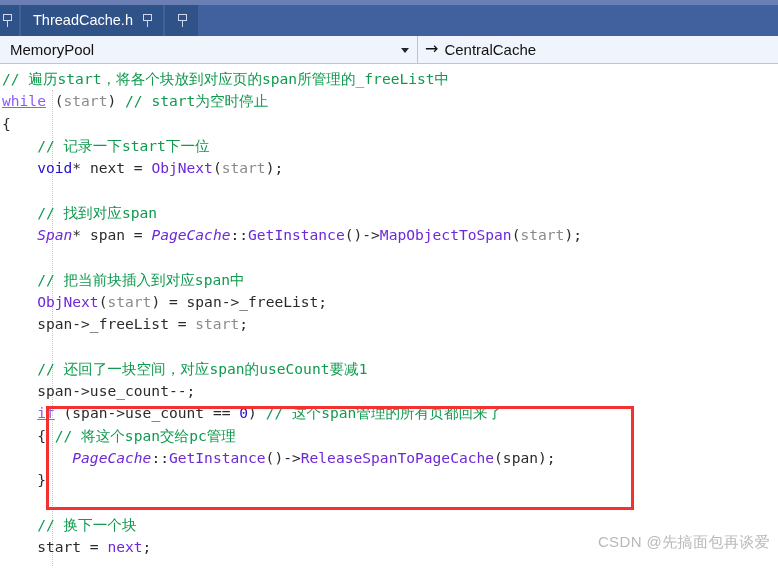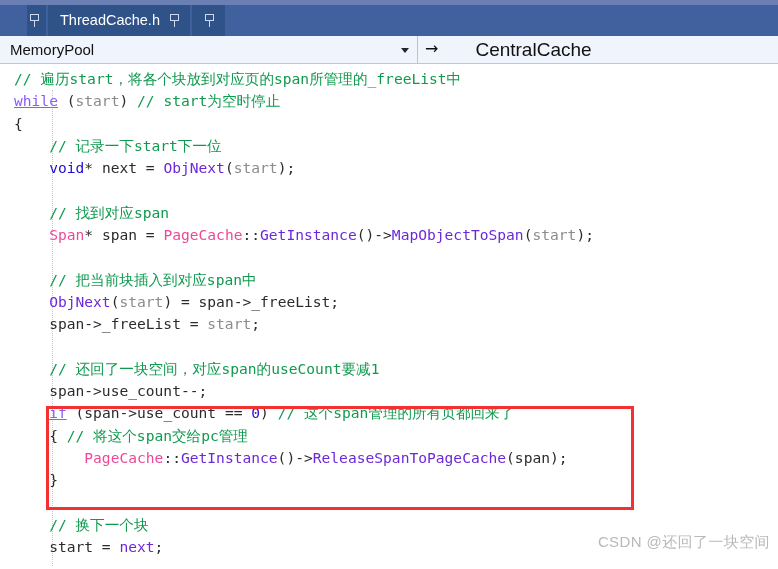--- a/index.html
+++ b/index.html
@@ -152,52 +152,51 @@
     cursor: default;
   }
   .arrow-right-icon {
     font-size: 16px;
     color: #111111;
     line-height: 1;
     font-family: "DejaVu Sans", sans-serif;
     padding-bottom: 1px;
   }
   .nav-member-text {
-    font-size: 19px;
+    font-size: 15px;
     color: #111111;
     line-height: 1;
-    margin-left: 31px;
   }
 
   
   .editor {
     position: relative;
     height: 506px;
     background: #ffffff;
     overflow: hidden;
   }
   .code {
     position: relative;
     padding: 4px 0 0 0;
     font-family: "DejaVu Sans Mono", "Liberation Mono", monospace;
     font-size: 14.6px;
     line-height: 22.3px;
     white-space: pre;
     color: #2b2b2b;
   }
   .line {
     height: 22.3px;
-    padding-left: 14px;
+    padding-left: 2px;
     white-space: pre;
   }
   
   .c  { color: #0f9a4e; }            
   .kw { color: #1f0fd1; }            
   .kwp{ color: #8b5cf6; text-decoration: underline; }            
-  .ty { color: #ec4899; }            
+  .ty { color: #6d28d9; font-style: italic; }            
   .id { color: #6d28d9; }            
   .pm { color: #8b8b8b; }            
   .num{ color: #1f0fd1; }            
   .op { color: #2b2b2b; }
 
   
   .indent-guide {
     position: absolute;
     left: 52px;
     top: 26px;
@@ -230,21 +229,21 @@
     letter-spacing: 0.4px;
   }
 </style>
 </head>
 <body>
 
 <div id="app">
 
   <div class="tabstrip">
     <div class="tabstrip-top-edge"></div>
-    <div id="tabs-container" style="display:flex;align-items:flex-end;height:36px;padding-left:27px;">
+    <div id="tabs-container" style="display:flex;align-items:flex-end;height:36px;">
         <div class="tab partial">
           <span class="pin-icon"></span>
         </div>
         <div class="tab">
           <span class="tab-label">ThreadCache.h</span>
           <span class="pin-icon"></span>
         </div>
         <div class="tab">
           <span class="pin-icon"></span>
         </div>
@@ -259,16 +258,16 @@
     <div class="nav-member">
       <span class="arrow-right-icon">→</span>
       <span class="nav-member-text">CentralCache</span>
     </div>
   </div>
 
   <div class="editor">
     <div class="indent-guide"></div>
     <div class="code" id="code-container"><div class="line"><span class="c">// 遍历start，将各个块放到对应页的span所管理的_freeList中</span></div><div class="line"><span class="kwp">while</span><span class="op"> (</span><span class="pm">start</span><span class="op">) </span><span class="c">// start为空时停止</span></div><div class="line"><span class="op">{</span></div><div class="line"><span class="op">    </span><span class="c">// 记录一下start下一位</span></div><div class="line"><span class="op">    </span><span class="kw">void</span><span class="op">* next = </span><span class="id">ObjNext</span><span class="op">(</span><span class="pm">start</span><span class="op">);</span></div><div class="line">&nbsp;</div><div class="line"><span class="op">    </span><span class="c">// 找到对应span</span></div><div class="line"><span class="op">    </span><span class="ty">Span</span><span class="op">* span = </span><span class="ty">PageCache</span><span class="op">::</span><span class="id">GetInstance</span><span class="op">()-&gt;</span><span class="id">MapObjectToSpan</span><span class="op">(</span><span class="pm">start</span><span class="op">);</span></div><div class="line">&nbsp;</div><div class="line"><span class="op">    </span><span class="c">// 把当前块插入到对应span中</span></div><div class="line"><span class="op">    </span><span class="id">ObjNext</span><span class="op">(</span><span class="pm">start</span><span class="op">) = span-&gt;_freeList;</span></div><div class="line"><span class="op">    span-&gt;_freeList = </span><span class="pm">start</span><span class="op">;</span></div><div class="line">&nbsp;</div><div class="line"><span class="op">    </span><span class="c">// 还回了一块空间，对应span的useCount要减1</span></div><div class="line"><span class="op">    span-&gt;use_count--;</span></div><div class="line"><span class="op">    </span><span class="kwp">if</span><span class="op"> (span-&gt;use_count == </span><span class="num">0</span><span class="op">) </span><span class="c">// 这个span管理的所有页都回来了</span></div><div class="line"><span class="op">    { </span><span class="c">// 将这个span交给pc管理</span></div><div class="line"><span class="op">        </span><span class="ty">PageCache</span><span class="op">::</span><span class="id">GetInstance</span><span class="op">()-&gt;</span><span class="id">ReleaseSpanToPageCache</span><span class="op">(span);</span></div><div class="line"><span class="op">    }</span></div><div class="line">&nbsp;</div><div class="line"><span class="op">    </span><span class="c">// 换下一个块</span></div><div class="line"><span class="op">    start = </span><span class="id">next</span><span class="op">;</span></div></div>
     <div class="red-box"></div>
-    <div class="watermark">CSDN @还回了一块空间</div>
+    <div class="watermark">CSDN @先搞面包再谈爱</div>
   </div>
 
 </div>
 
 </body></html>

